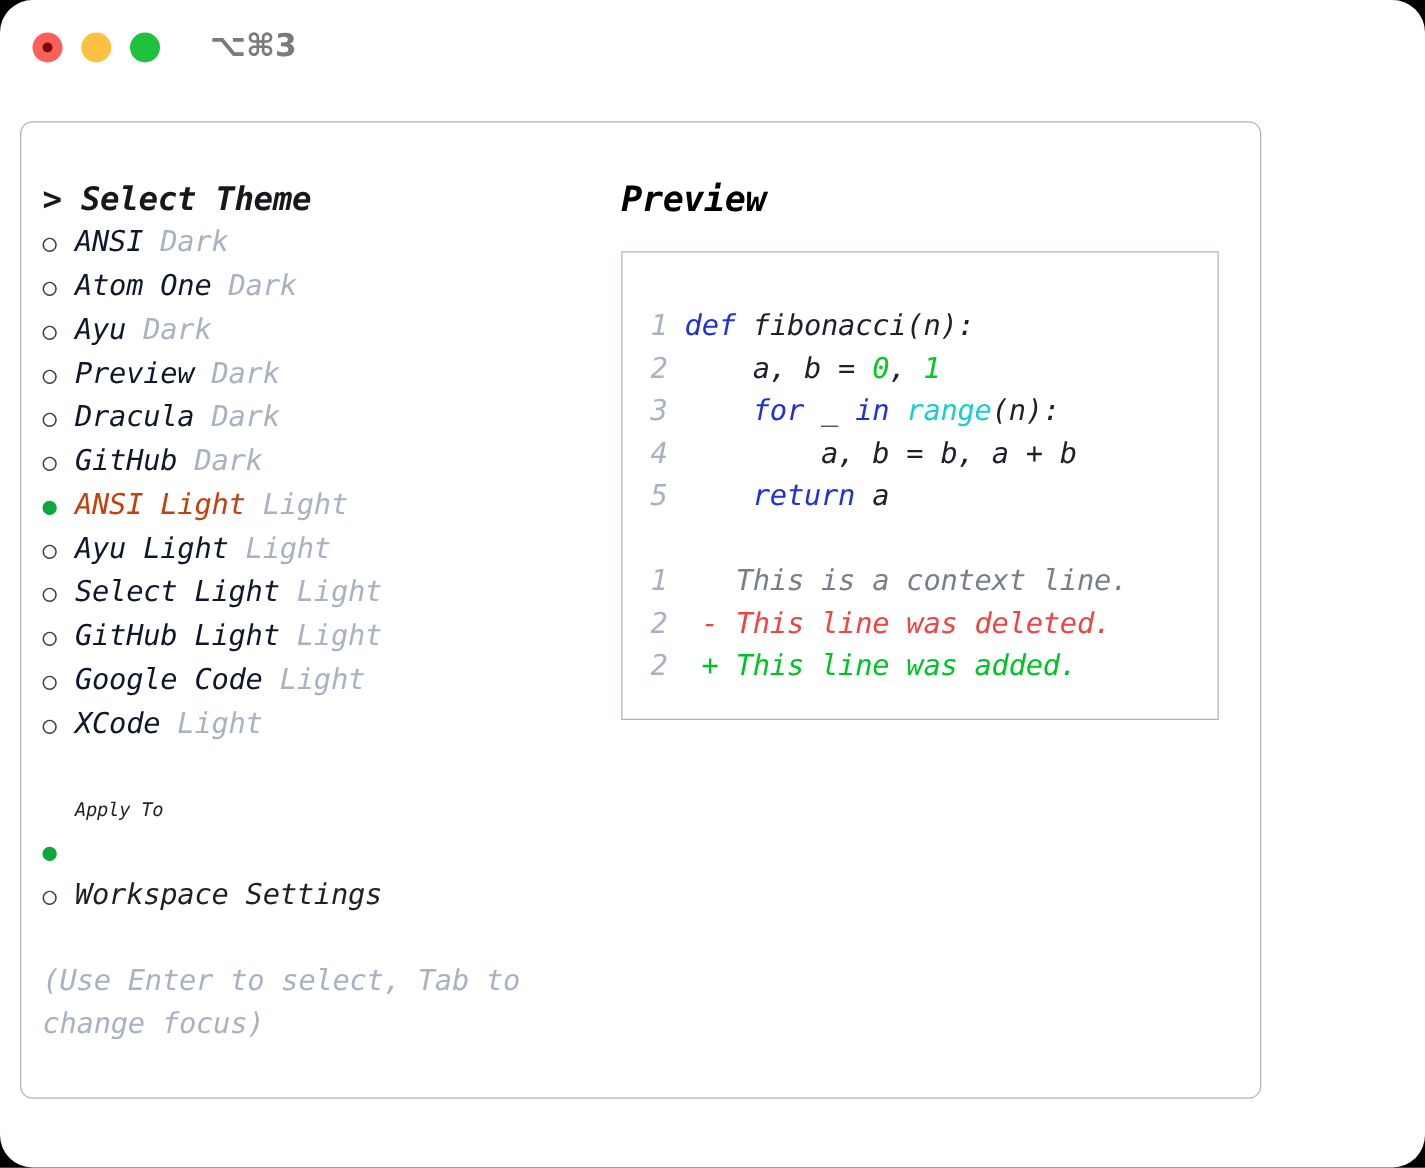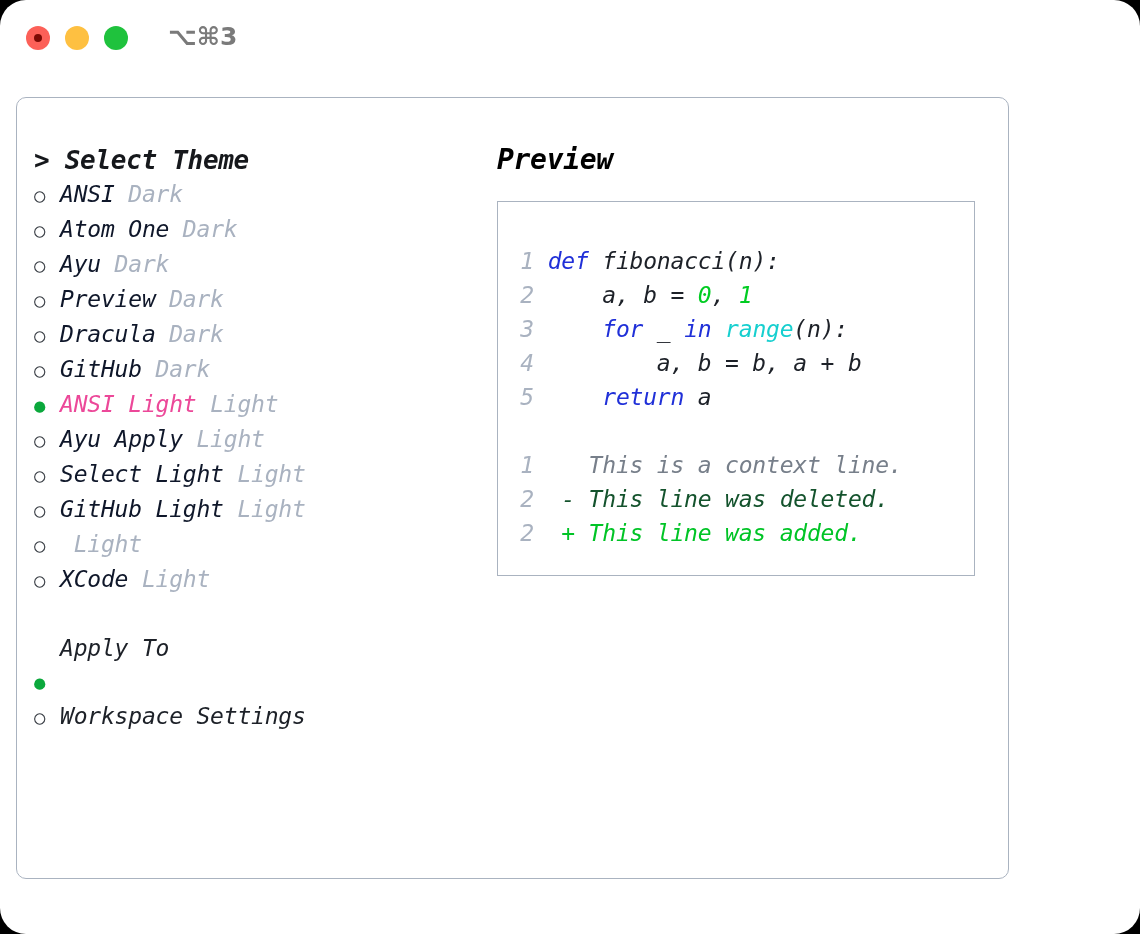--- a/index.html
+++ b/index.html
@@ -115,28 +115,28 @@
   }
   .marker {
     width: 26px;
     display: inline-block;
     flex: none;
     font-size: 19px;
     color: #3a3f46;
   }
   .marker.sel { color: #0ba83c; }
   .theme-name { color: #0f172a; }
-  .theme-row.selected .theme-name { color: #ec4899; }
+  .theme-row.selected .theme-name { color: #c2410c; }
   .theme-cat { color: #a9b2c0; }
   .theme-row.selected .theme-cat { color: #a9b2c0; }
 
   .apply-head {
     margin-top: 34px;
     font-family: "DejaVu Sans Mono", monospace;
-    font-size: 23px;
+    font-size: 15px;
     color: #1d2128;
     line-height: 34px;
     padding-left: 26px;
     white-space: pre;
     letter-spacing: -0.2px;
   }
   .apply-row {
     display: flex;
     align-items: baseline;
     font-family: "DejaVu Sans Mono", monospace;
@@ -199,21 +199,21 @@
     width: 22px;
     text-align: right;
   }
   .spacer { display: block; height: 34px; }
 
   .tok-kw   { color: #2030d8; }
   .tok-fn   { color: #16cfcf; text-align: right; }
   .tok-num  { color: #00cc22; }
   .tok-txt  { color: #1d2128; }
   .tok-ctx  { color: #777f8a; }
-  .tok-del  { color: #14532d; }
+  .tok-del  { color: #ef4444; }
   .tok-add  { color: #00c426; }
 </style>
 </head>
 <body>
 
 <div class="window">
 
   <div class="titlebar">
     <div class="lights">
       <span class="light light-close"></span>
@@ -229,33 +229,34 @@
       <div class="left-col">
         <div class="section-head">&gt; Select Theme</div>
         <div class="theme-list" id="theme-list">
             <div class="theme-row"><span class="marker">○</span><span class="theme-name">ANSI</span><span class="theme-cat"> Dark</span></div>
             <div class="theme-row"><span class="marker">○</span><span class="theme-name">Atom One</span><span class="theme-cat"> Dark</span></div>
             <div class="theme-row"><span class="marker">○</span><span class="theme-name">Ayu</span><span class="theme-cat"> Dark</span></div>
             <div class="theme-row"><span class="marker">○</span><span class="theme-name">Preview</span><span class="theme-cat"> Dark</span></div>
             <div class="theme-row"><span class="marker">○</span><span class="theme-name">Dracula</span><span class="theme-cat"> Dark</span></div>
             <div class="theme-row"><span class="marker">○</span><span class="theme-name">GitHub</span><span class="theme-cat"> Dark</span></div>
             <div class="theme-row selected"><span class="marker sel">●</span><span class="theme-name">ANSI Light</span><span class="theme-cat"> Light</span></div>
-            <div class="theme-row"><span class="marker">○</span><span class="theme-name">Ayu Apply</span><span class="theme-cat"> Light</span></div>
+            <div class="theme-row"><span class="marker">○</span><span class="theme-name">Ayu Light</span><span class="theme-cat"> Light</span></div>
             <div class="theme-row"><span class="marker">○</span><span class="theme-name">Select Light</span><span class="theme-cat"> Light</span></div>
             <div class="theme-row"><span class="marker">○</span><span class="theme-name">GitHub Light</span><span class="theme-cat"> Light</span></div>
-            <div class="theme-row"><span class="marker">○</span><span class="theme-cat"> Light</span></div>
+            <div class="theme-row"><span class="marker">○</span><span class="theme-name">Google Code</span><span class="theme-cat"> Light</span></div>
             <div class="theme-row"><span class="marker">○</span><span class="theme-name">XCode</span><span class="theme-cat"> Light</span></div>
           </div>
 
         <div class="apply-head">Apply To</div>
         <div id="apply-list">
             <div class="apply-row selected"><span class="marker sel">●</span></div>
             <div class="apply-row"><span class="marker">○</span><span class="apply-label">Workspace Settings</span></div>
           </div>
 
+        <div class="hint">(Use Enter to select, Tab to change focus)</div>
       </div>
 
       <div class="right-col">
         <div class="preview-head">Preview</div>
         <div class="preview-box">
           <div class="code" id="code-preview"><span class="code-line"><span class="lnum">1</span> <span class="tok-kw">def</span><span class="tok-txt"> fibonacci(n):</span></span><span class="code-line"><span class="lnum">2</span> <span class="tok-txt">    a, b = </span><span class="tok-num">0</span><span class="tok-txt">, </span><span class="tok-num">1</span></span><span class="code-line"><span class="lnum">3</span> <span class="tok-txt">    </span><span class="tok-kw">for</span><span class="tok-txt"> _ </span><span class="tok-kw">in</span><span class="tok-txt"> </span><span class="tok-fn">range</span><span class="tok-txt">(n):</span></span><span class="code-line"><span class="lnum">4</span> <span class="tok-txt">        a, b = b, a + b</span></span><span class="code-line"><span class="lnum">5</span> <span class="tok-txt">    </span><span class="tok-kw">return</span><span class="tok-txt"> a</span></span><span class="spacer"></span><span class="code-line"><span class="lnum">1</span><span class="tok-ctx">    This is a context line.</span></span><span class="code-line"><span class="lnum">2</span><span class="tok-del">  - This line was deleted.</span></span><span class="code-line"><span class="lnum">2</span><span class="tok-add">  + This line was added.</span></span></div>
         </div>
       </div>
 
     </div>

